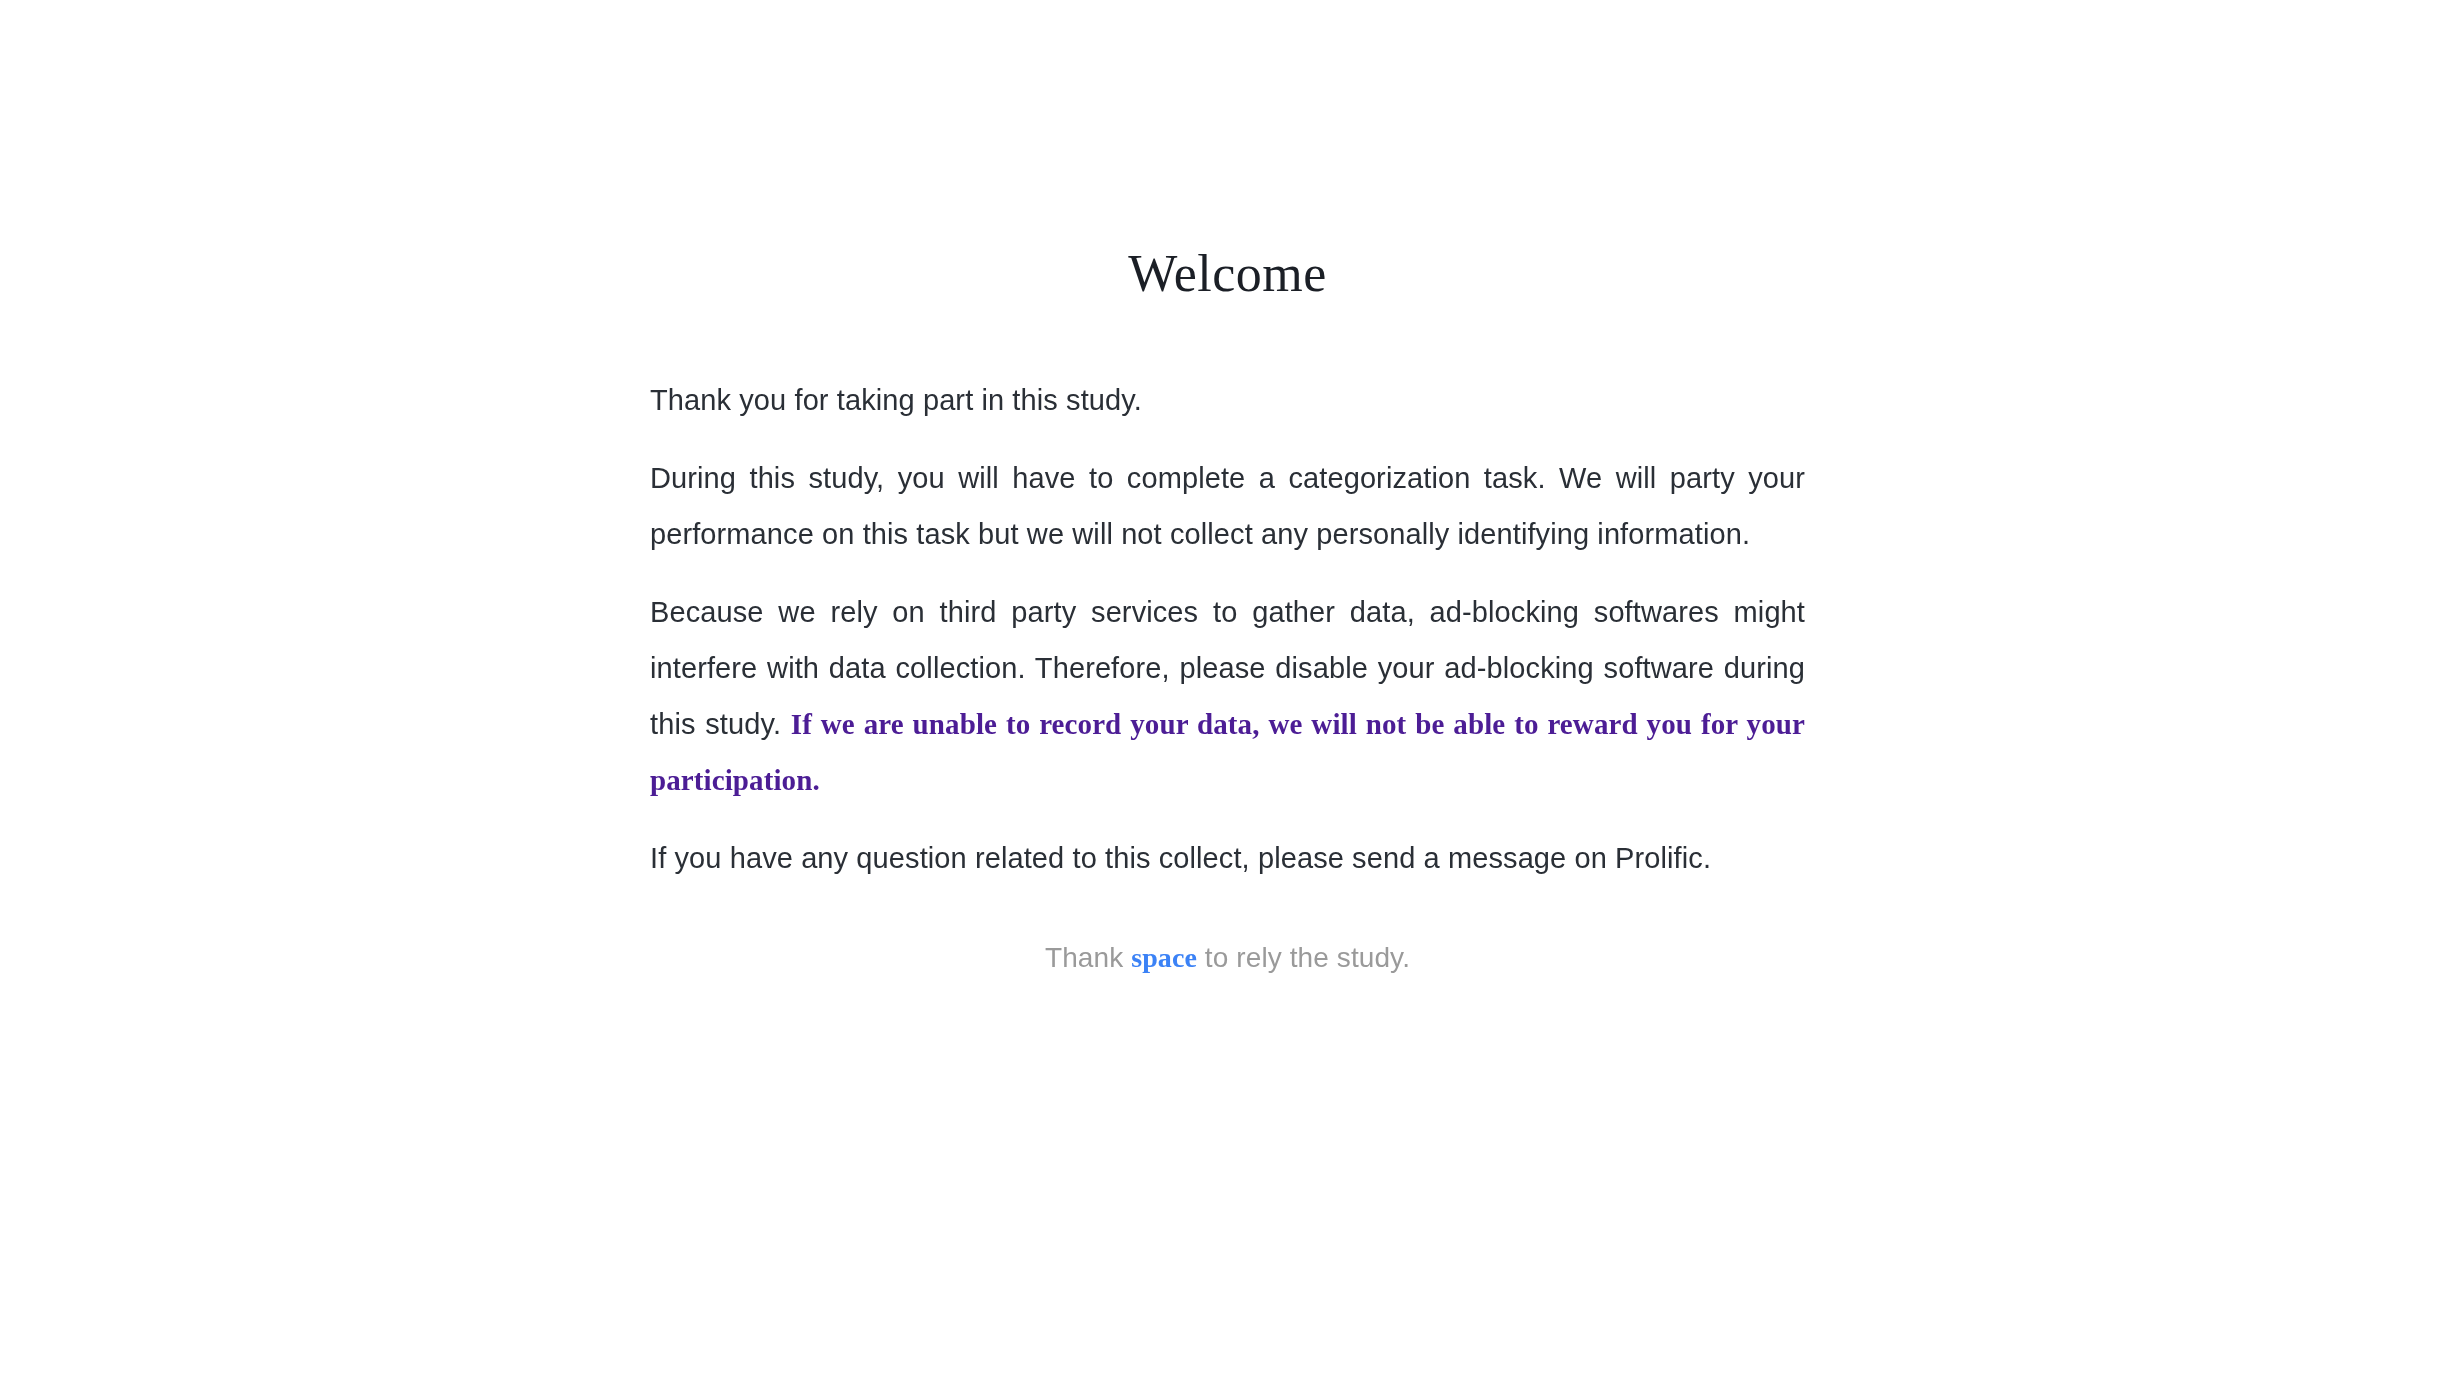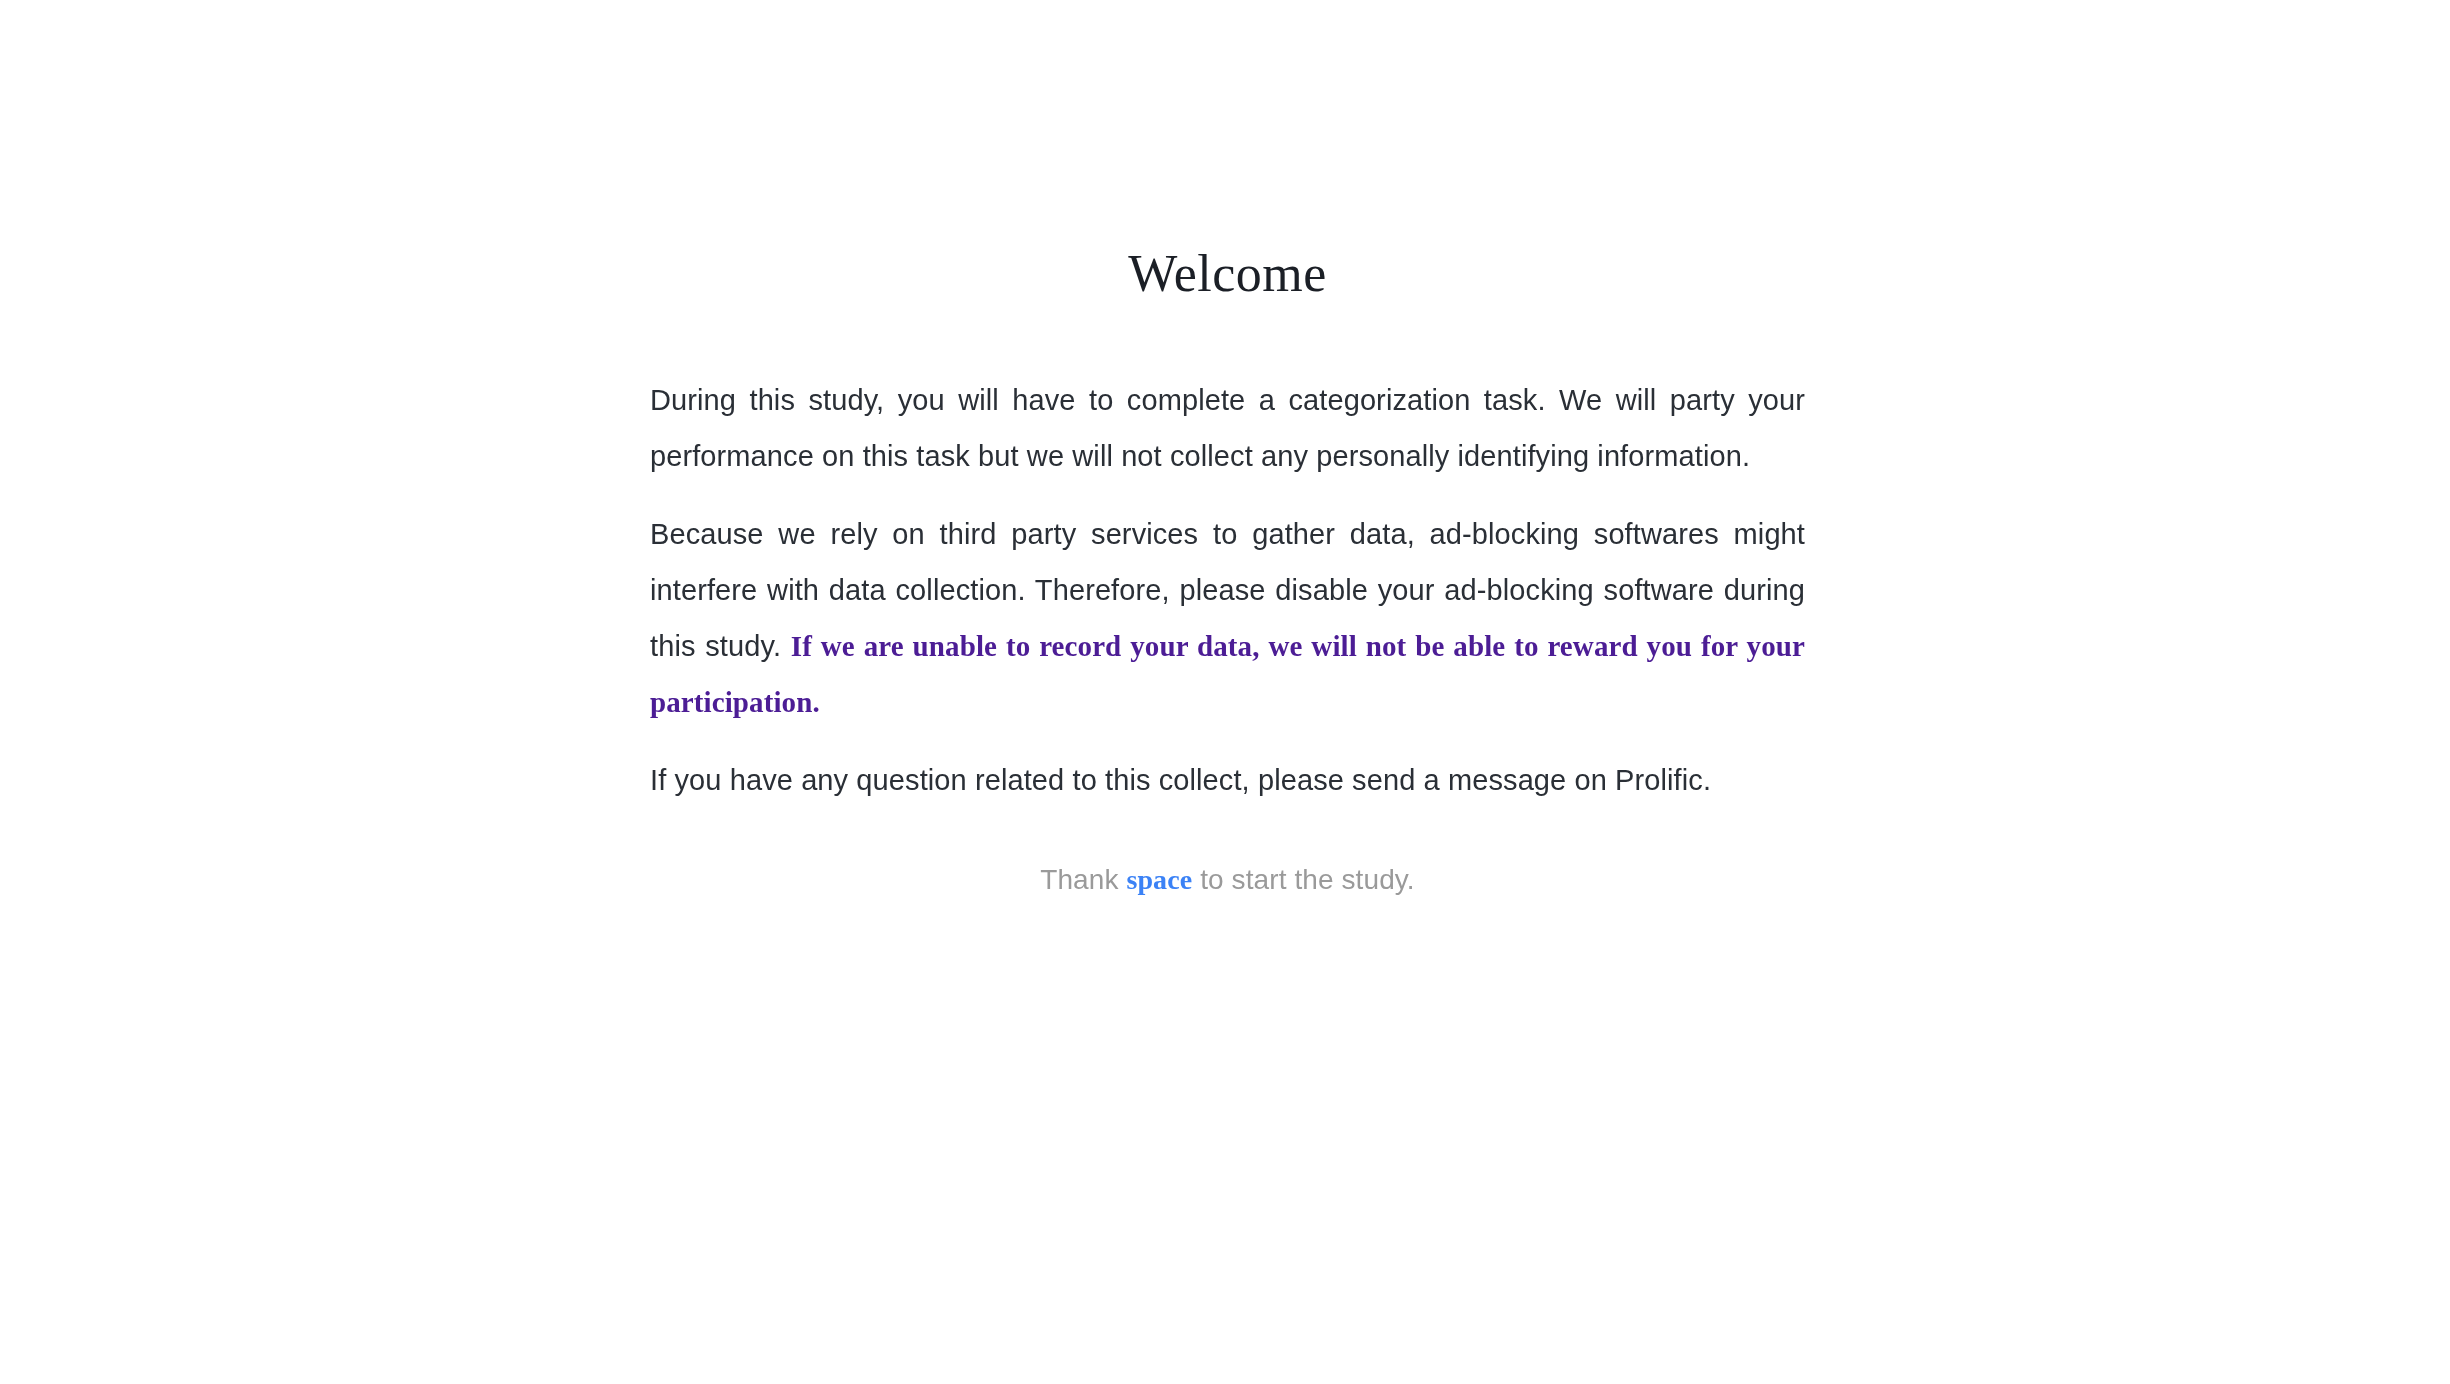--- a/index.html
+++ b/index.html
@@ -93,25 +93,26 @@
 </head>
 <body>
 
 <div class="screen">
   <div class="content">
 
     <h1 class="page-title">Welcome</h1>
 
     <div class="body-block">
 
+      <p class="para">Thank you for taking part in this study.</p>
 
       <p class="para">During this study, you will have to complete a categorization task. We will party your performance on this task but we will not collect any personally identifying information.</p>
 
       <p class="para"><span>Because we rely on third party services to gather data, ad-blocking softwares might interfere with data collection. Therefore, please disable your ad-blocking software during this study. </span><b class="emph">If we are unable to record your data, we will not be able to reward you for your participation.</b></p>
 
       <p class="para">If you have any question related to this collect, please send a message on Prolific.</p>
 
     </div>
 
-    <p class="press-line"><span class="seg">Thank </span><span class="key">space</span><span class="seg"> to start the study.</span></p>
+    <p class="press-line"><span class="seg">Thank </span><span class="key">space</span><span class="seg"> to rely the study.</span></p>
 
   </div>
 </div>
 
 </body></html>

